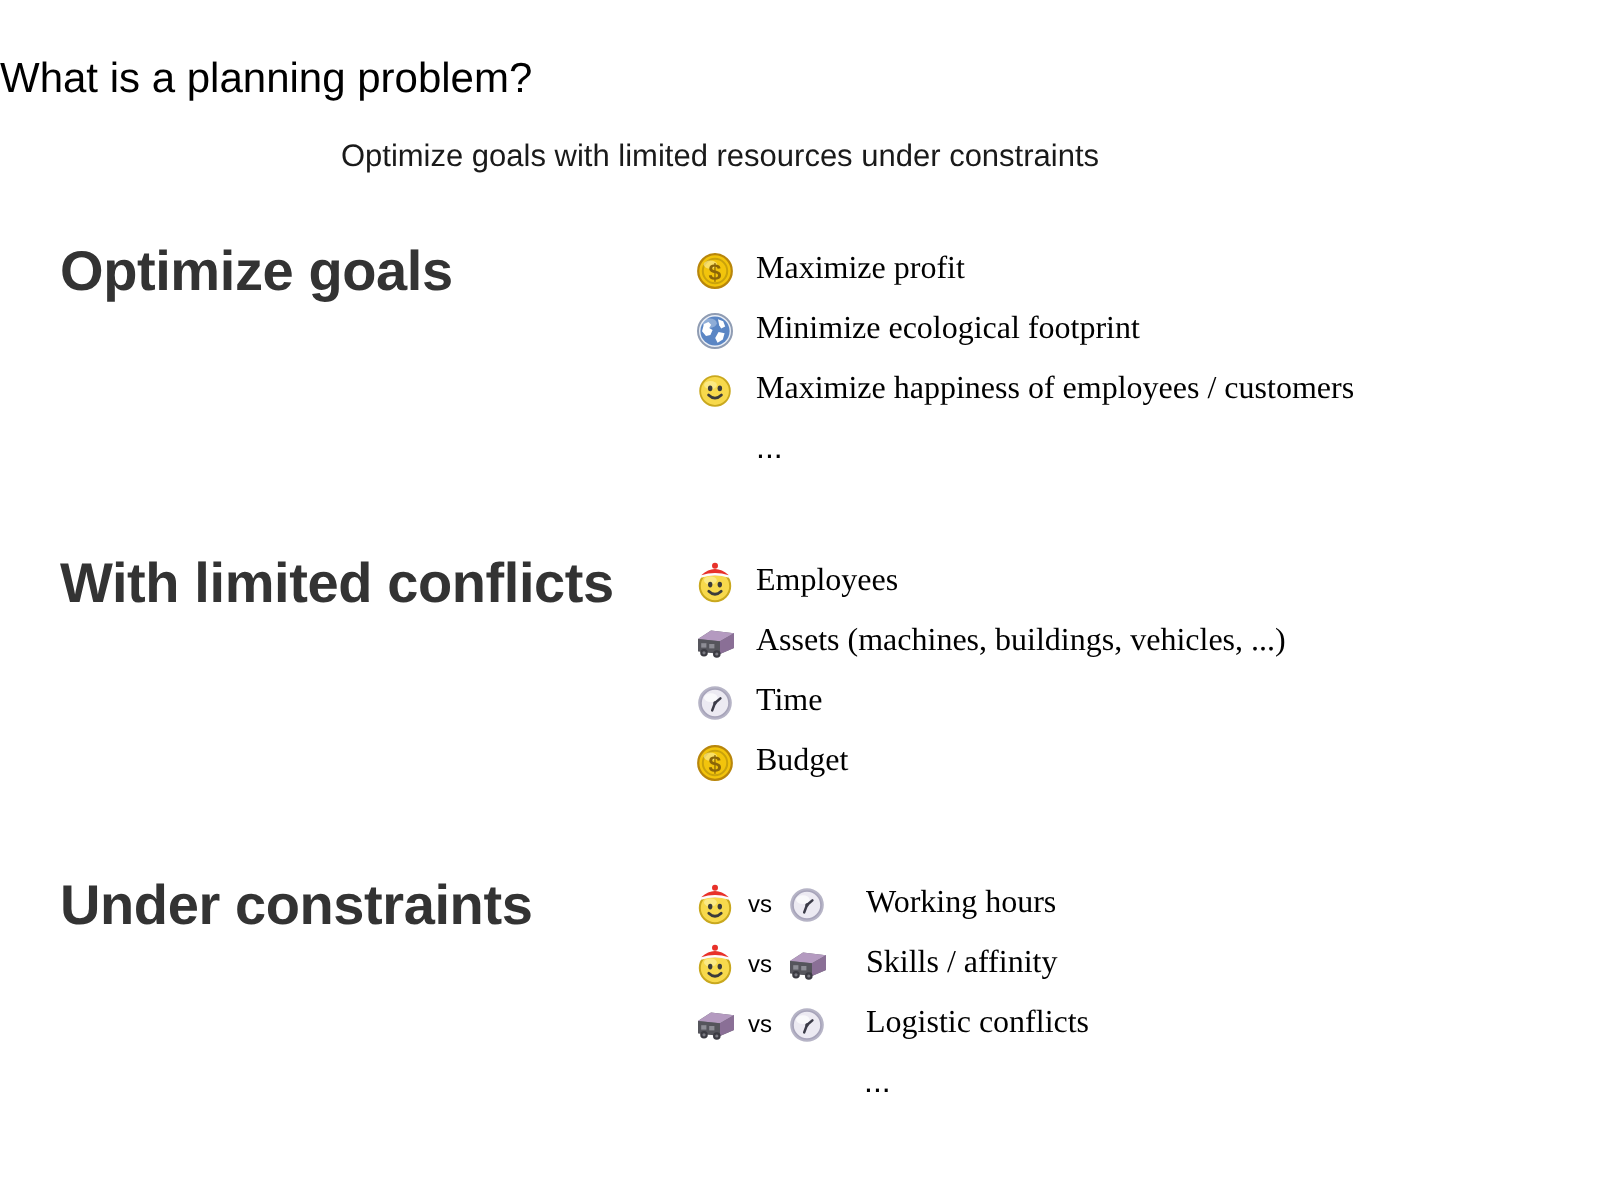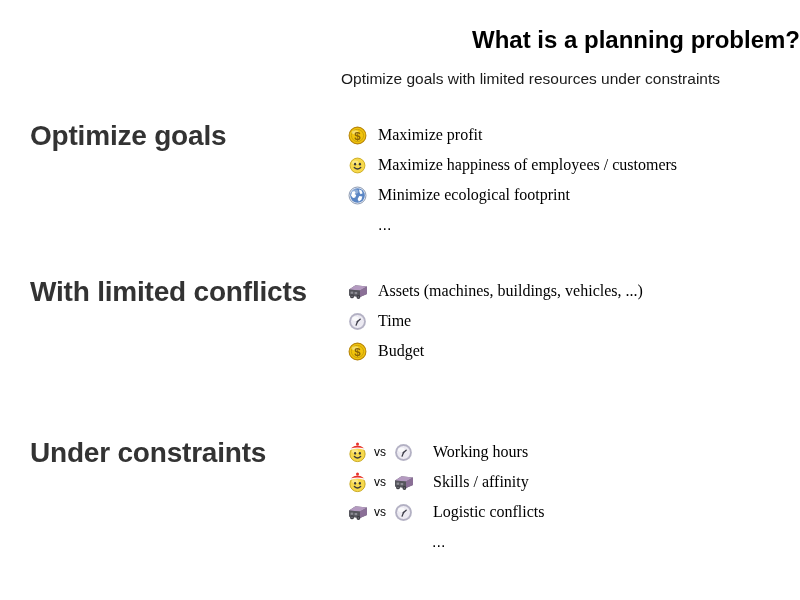--- a/index.html
+++ b/index.html
@@ -15,33 +15,33 @@
     overflow: hidden;
     position: relative;
   }
 
   
   .slide-title {
     position: absolute;
     top: 20px;
     left: 0;
     width: 800px;
-    text-align: right;
-    font-size: 24px;
-    font-weight: bold;
+    text-align: left;
+    font-size: 21px;
+    font-weight: normal;
     color: #000000;
     letter-spacing: 0px;
     line-height: 40px;
   }
   .slide-subtitle {
     position: absolute;
     top: 69px;
     left: 0;
     width: 720px;
-    text-align: right;
+    text-align: center;
     font-size: 15.5px;
     font-weight: normal;
     color: #1a1a1a;
     line-height: 20px;
   }
 
   
   .section {
     position: absolute;
     left: 0;
@@ -132,57 +132,73 @@
           <circle cx="9.5" cy="9.5" r="6.1" fill="none" stroke="#c9a20c" stroke-width="1"></circle>
           <ellipse cx="7.2" cy="6.3" rx="3.4" ry="2.1" fill="#fff6b0" opacity="0.55"></ellipse>
           <text x="9.5" y="14.1" font-family="'Liberation Sans',sans-serif" font-size="11.5" font-weight="bold" fill="#8a6508" text-anchor="middle">$</text>
         </svg>
       </span>
       <span class="item-label">Maximize profit</span>
     </div>
 
     <div class="item-row">
       <span class="item-icon">
+        <svg width="19" height="19" viewBox="0 0 19 19">
+          <circle cx="9.5" cy="9.5" r="8.5" fill="#e9eef6"></circle>
+          <circle cx="9.5" cy="9.5" r="8.5" fill="none" stroke="#8f9cb3" stroke-width="1"></circle>
+          <circle cx="9.5" cy="9.5" r="7.3" fill="#5b86c4"></circle>
+          <path d="M4.0 6.0 L6.2 5.0 L7.6 6.4 L6.6 8.0 L8.3 9.0 L7.2 11.5 L5.0 12.0 L3.0 9.6 Z" fill="#ffffff"></path>
+          <path d="M11.0 3.6 L13.6 4.6 L14.6 7.2 L12.6 8.2 L11.6 6.6 Z" fill="#ffffff"></path>
+          <path d="M11.3 10.0 L14.3 10.6 L13.4 13.8 L10.8 15.4 L9.6 13.0 Z" fill="#ffffff"></path>
+          <ellipse cx="6.8" cy="5.6" rx="3.6" ry="2.4" fill="#ffffff" opacity="0.32"></ellipse>
+        </svg>
+      </span>
+      <span class="item-label">Minimize ecological footprint</span>
+    </div>
+
+    <div class="item-row">
+      <span class="item-icon">
         <svg width="17" height="17" viewBox="0 0 19 19">
           <circle cx="9.5" cy="9.5" r="8.3" fill="#f7d94c"></circle>
           <circle cx="9.5" cy="9.5" r="8.3" fill="none" stroke="#c9a81e" stroke-width="1"></circle>
           <ellipse cx="7.0" cy="6.2" rx="3.6" ry="2.3" fill="#fdf3a8" opacity="0.6"></ellipse>
           <ellipse cx="6.8" cy="8.0" rx="1.25" ry="1.6" fill="#3b3b3b"></ellipse>
           <ellipse cx="12.2" cy="8.0" rx="1.25" ry="1.6" fill="#3b3b3b"></ellipse>
           <path d="M5.9 11.7 Q9.5 15.2 13.1 11.7" fill="none" stroke="#3b3b3b" stroke-width="1.5" stroke-linecap="round"></path>
         </svg>
       </span>
       <span class="item-label">Maximize happiness of employees / customers</span>
     </div>
 
-    <div class="item-row">
-      <span class="item-icon">
-        <svg width="19" height="19" viewBox="0 0 19 19">
-          <circle cx="9.5" cy="9.5" r="8.5" fill="#e9eef6"></circle>
-          <circle cx="9.5" cy="9.5" r="8.5" fill="none" stroke="#8f9cb3" stroke-width="1"></circle>
-          <circle cx="9.5" cy="9.5" r="7.3" fill="#5b86c4"></circle>
-          <path d="M4.0 6.0 L6.2 5.0 L7.6 6.4 L6.6 8.0 L8.3 9.0 L7.2 11.5 L5.0 12.0 L3.0 9.6 Z" fill="#ffffff"></path>
-          <path d="M11.0 3.6 L13.6 4.6 L14.6 7.2 L12.6 8.2 L11.6 6.6 Z" fill="#ffffff"></path>
-          <path d="M11.3 10.0 L14.3 10.6 L13.4 13.8 L10.8 15.4 L9.6 13.0 Z" fill="#ffffff"></path>
-          <ellipse cx="6.8" cy="5.6" rx="3.6" ry="2.4" fill="#ffffff" opacity="0.32"></ellipse>
-        </svg>
-      </span>
-      <span class="item-label">Minimize ecological footprint</span>
-    </div>
-
     <div class="ellipsis-row">
       <span class="ellipsis" id="ellipsis-goals">...</span>
     </div>
   </div>
 </div>
 
 <div class="section" id="section-1">
   <div class="section-heading">With limited conflicts</div>
   <div class="section-items">
 
+    <div class="item-row">
+      <span class="item-icon">
+        <svg width="19" height="21" viewBox="0 0 19 21">
+          <circle cx="9.5" cy="12.0" r="7.6" fill="#f7d94c"></circle>
+          <circle cx="9.5" cy="12.0" r="7.6" fill="none" stroke="#c9a81e" stroke-width="1"></circle>
+          <ellipse cx="7.2" cy="9.2" rx="3.2" ry="2.0" fill="#fdf3a8" opacity="0.6"></ellipse>
+          <ellipse cx="7.1" cy="11.3" rx="1.1" ry="1.4" fill="#3b3b3b"></ellipse>
+          <ellipse cx="11.9" cy="11.3" rx="1.1" ry="1.4" fill="#3b3b3b"></ellipse>
+          <path d="M6.4 14.6 Q9.5 17.6 12.6 14.6" fill="none" stroke="#3b3b3b" stroke-width="1.4" stroke-linecap="round"></path>
+          <path d="M2.6 6.6 Q9.5 0.4 16.4 6.6 Z" fill="#e8312a"></path>
+          <path d="M2.6 6.6 Q9.5 4.4 16.4 6.6 L16.4 7.9 Q9.5 5.7 2.6 7.9 Z" fill="#fdfdfd"></path>
+          <circle cx="9.5" cy="1.9" r="1.5" fill="#e8312a"></circle>
+        </svg>
+      </span>
+      <span class="item-label">Employees</span>
+    </div>
 
     <div class="item-row">
       <span class="item-icon">
         <svg width="23" height="16" viewBox="0 0 23 16">
           <path d="M3.0 6.5 L9.5 2.2 L21.0 3.6 L21.0 11.0 L14.0 14.0 L3.0 12.6 Z" fill="#6f6f76"></path>
           <path d="M3.0 6.5 L9.5 2.2 L21.0 3.6 L14.0 7.6 Z" fill="#b49ac0"></path>
           <path d="M14.0 7.6 L21.0 3.6 L21.0 11.0 L14.0 14.0 Z" fill="#8a6f96"></path>
           <path d="M3.0 6.5 L14.0 7.6 L14.0 14.0 L3.0 12.6 Z" fill="#55555c"></path>
           <rect x="4.6" y="8.6" width="2.6" height="2.2" fill="#8d8d95"></rect>
           <rect x="8.6" y="9.0" width="2.6" height="2.2" fill="#8d8d95"></rect>

